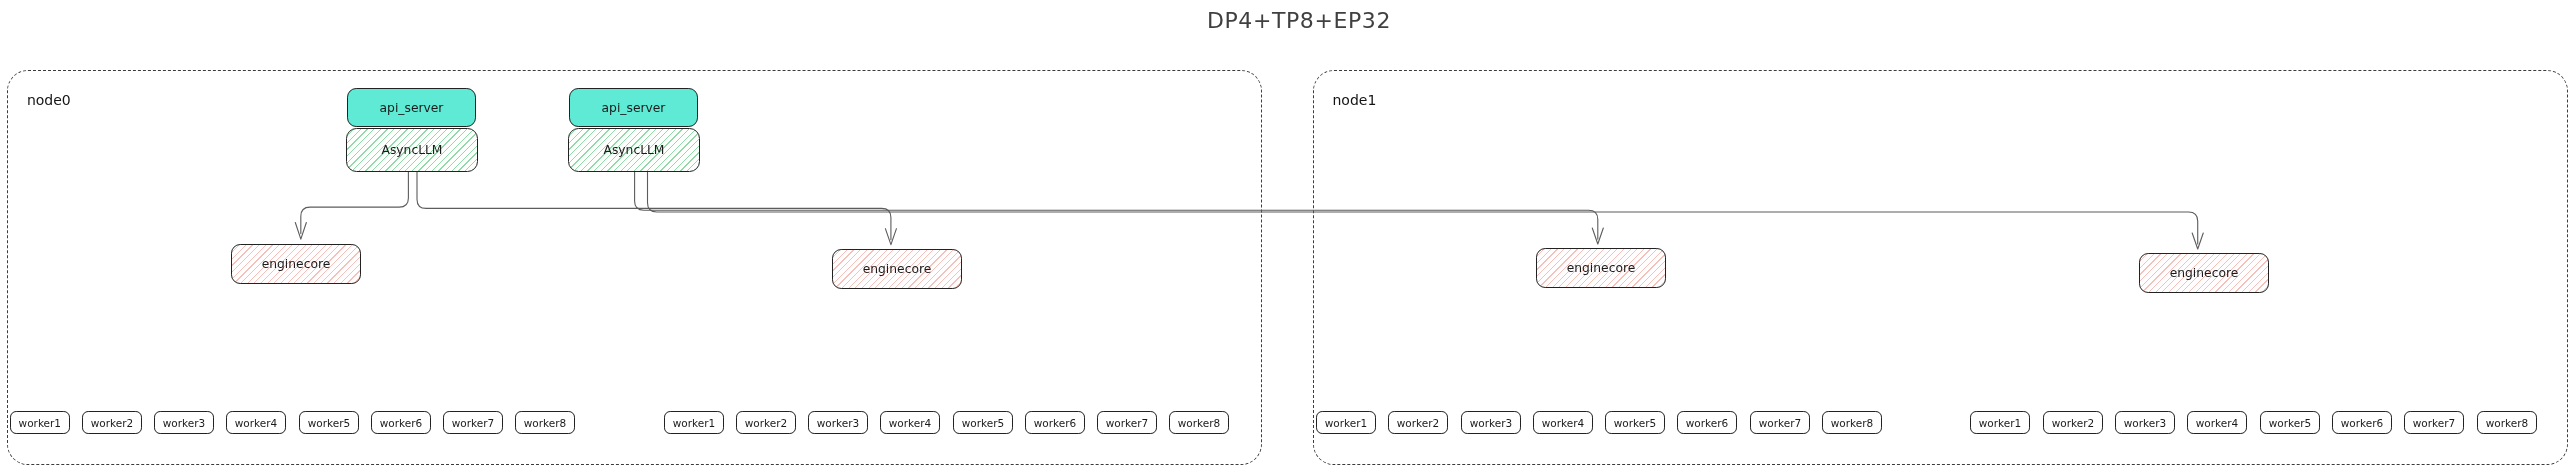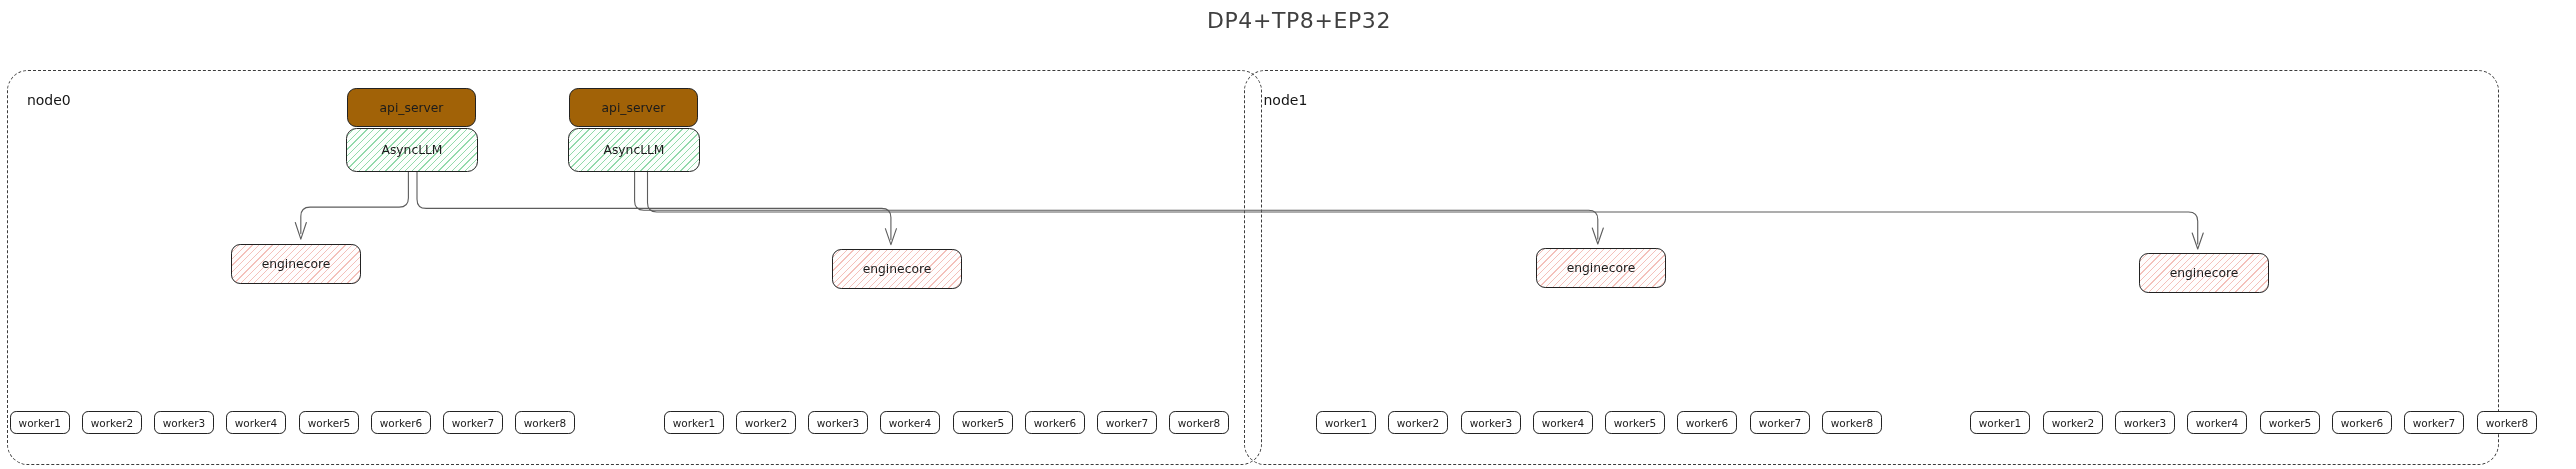--- a/index.html
+++ b/index.html
@@ -18,21 +18,21 @@
   .node{
     position:absolute;top:70px;height:395px;width:1255px;
     border:1.5px dashed #3c3c3c;border-radius:21px;
     box-sizing:border-box;
   }
   .node-label{
     position:absolute;left:18.5px;top:21px;font-size:14px;color:#141414;
   }
   .box{
     position:absolute;box-sizing:border-box;
-    border:1.6px solid #222222;background:#a16207;
+    border:1.6px solid #222222;background:#5eead4;
     display:flex;align-items:center;justify-content:center;
     font-size:12.3px;color:#1b1b1b;white-space:nowrap;
   }
   .api{border-radius:9.2px;}
   .allm{
     border-radius:10.5px;
     background-color:#fcfffc;
     background-image:repeating-linear-gradient(135deg, rgba(111,205,143,0.75) 0 0.9px, transparent 0.9px 4.7px);
   }
   .ec{
@@ -53,21 +53,21 @@
 <body>
 
 <div id="canvas">
 
   <div class="title">DP4+TP8+EP32</div>
 
   <div class="node" style="left:7.4px;">
     <div class="node-label">node0</div>
   </div>
 
-  <div class="node" style="left:1244px;">
+  <div class="node" style="left:1313px;">
     <div class="node-label">node1</div>
   </div>
 
   <svg class="edges" width="2576" height="469" viewBox="0 0 4188 763">
 
     <path d="M 663,280 L 663,322 Q 663,337 648,337 L 503,337 Q 488,337 488,352 L 488,380"></path>
     <path d="M 479,362 L 488,389 L 497,362"></path>
 
     <path d="M 677,280 L 677,324 Q 677,339 692,339 L 1433,339 Q 1448,339 1448,354 L 1448,390"></path>
     <path d="M 1439,372 L 1448,398 L 1457,372"></path>

